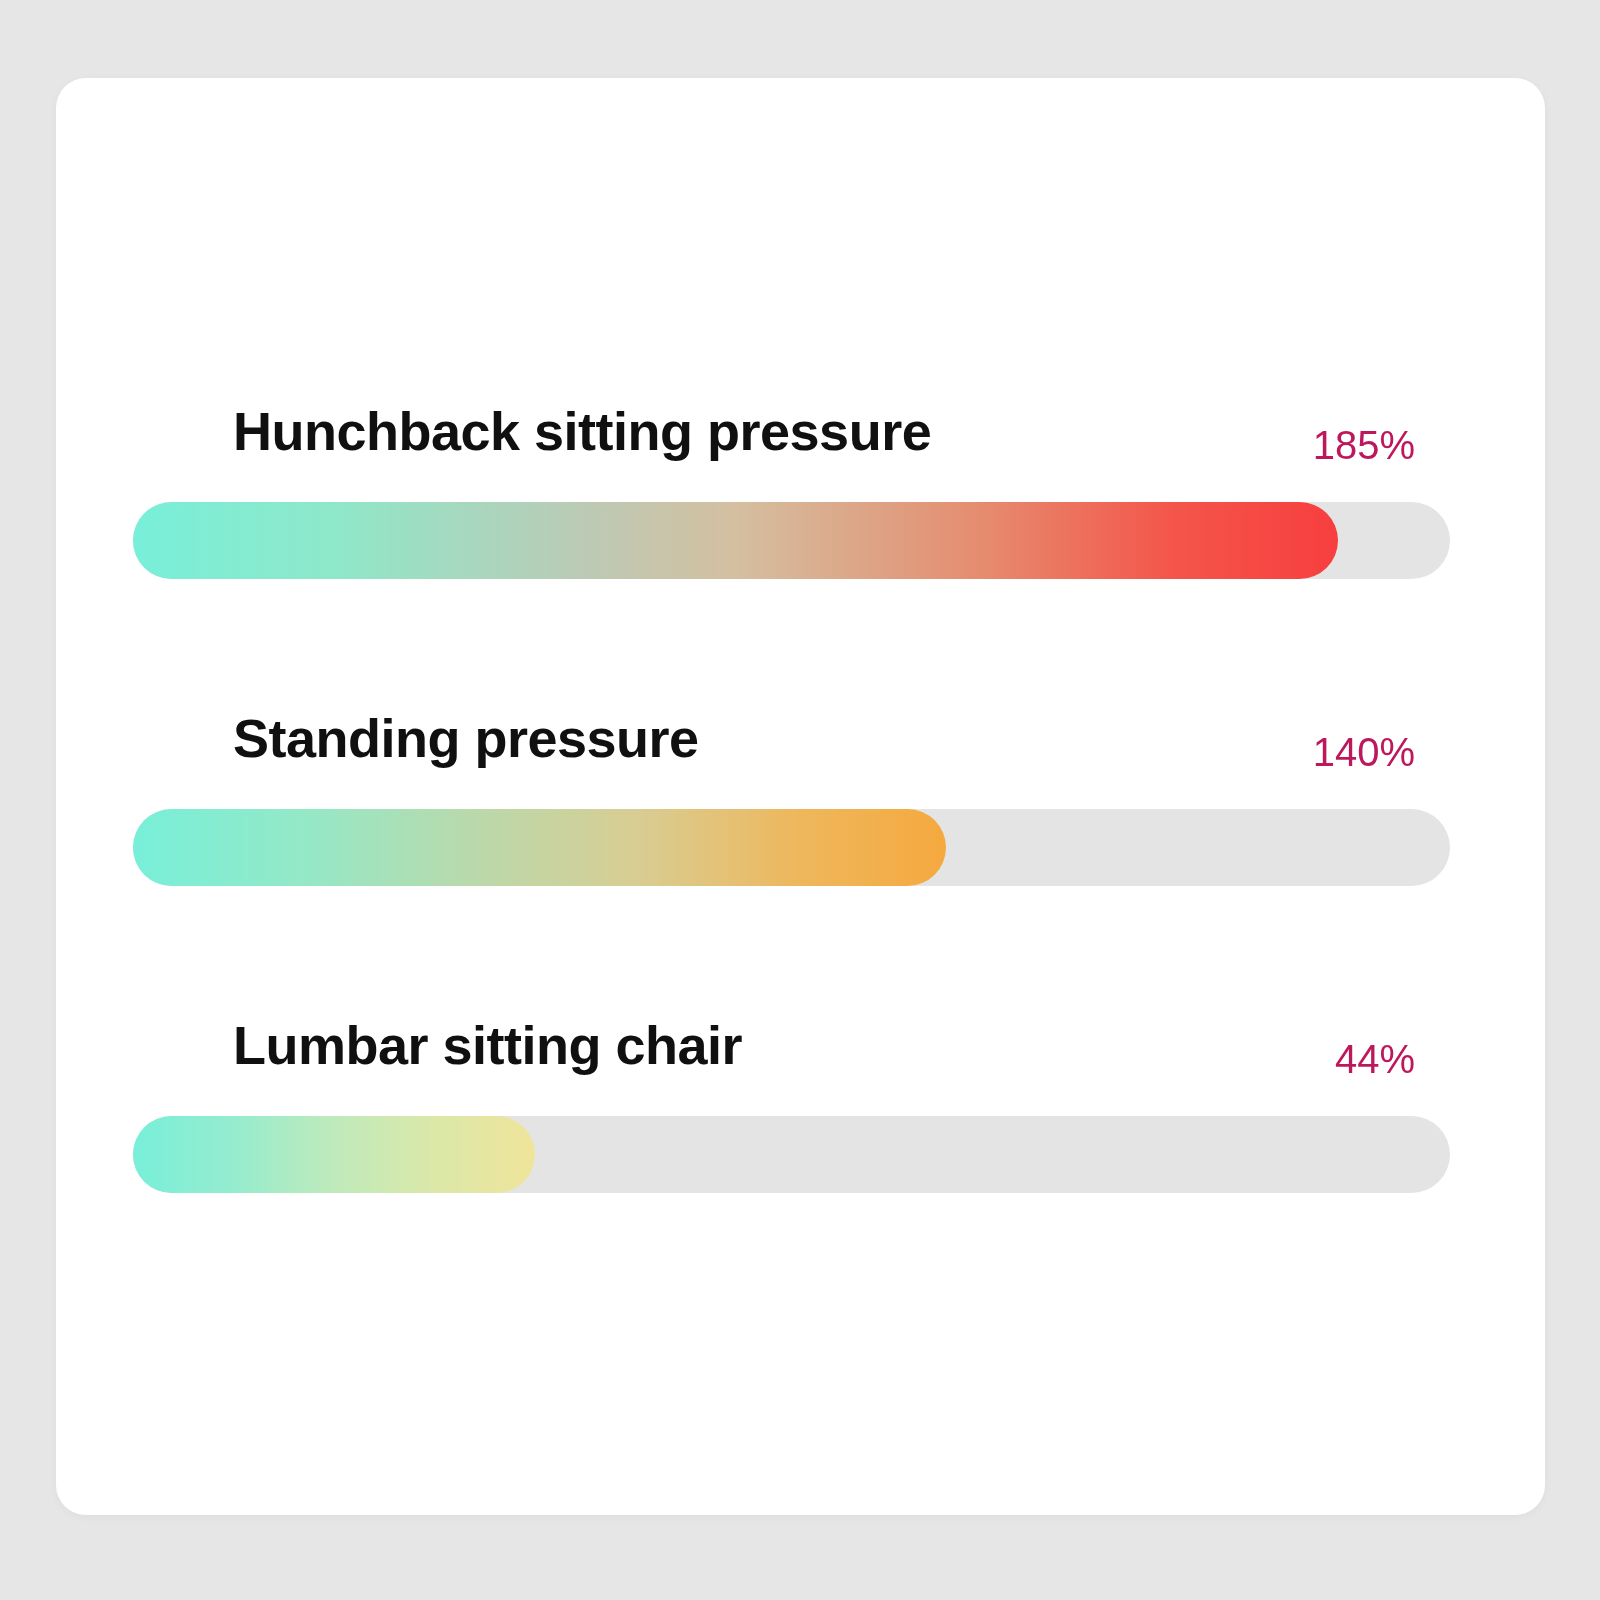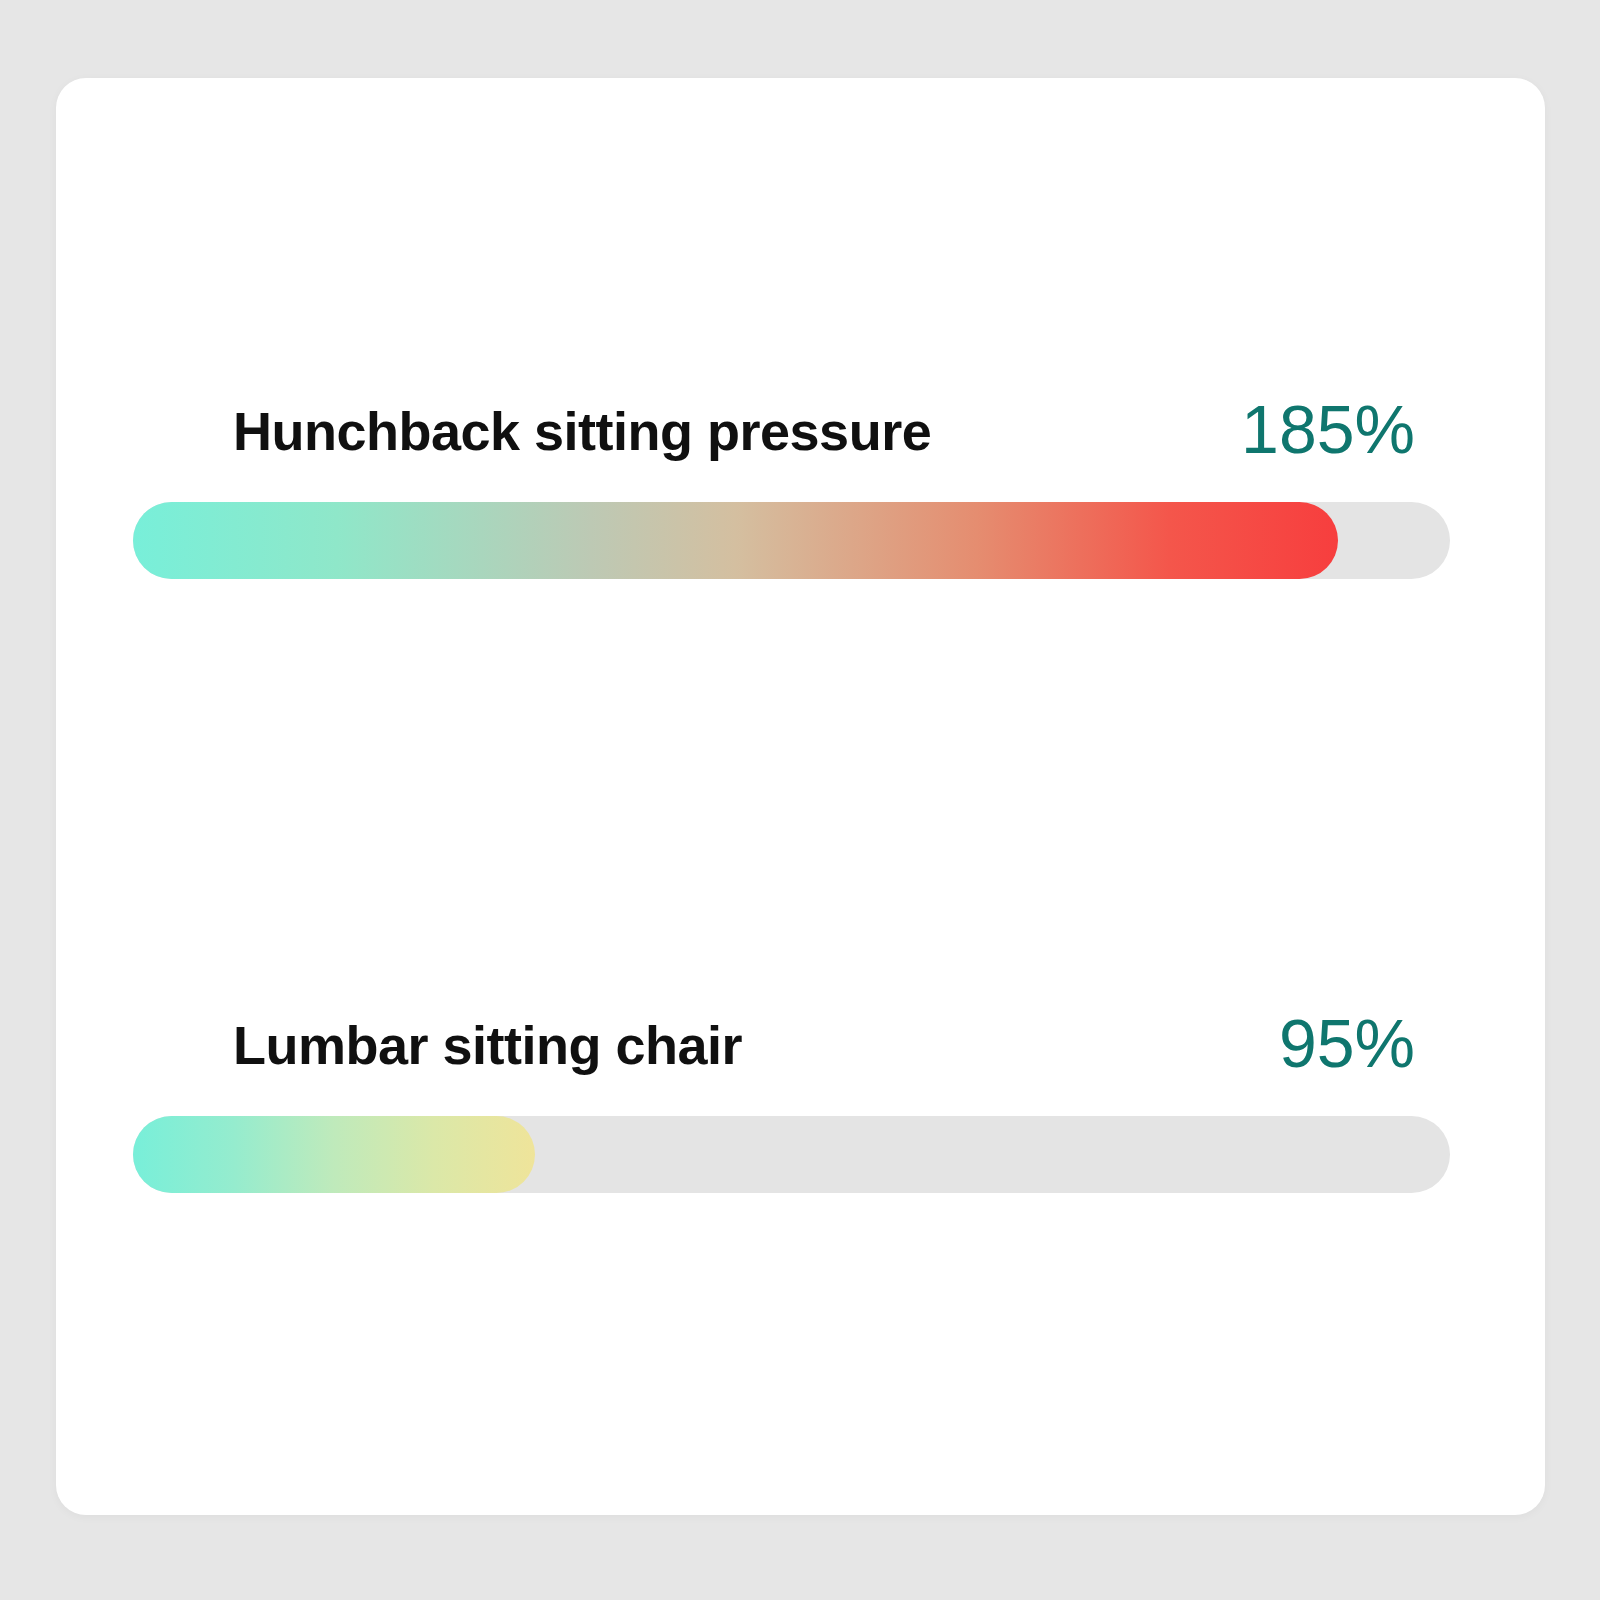--- a/index.html
+++ b/index.html
@@ -71,23 +71,23 @@
     letter-spacing: -0.5px;
     color: #101010;
     white-space: nowrap;
     font-family: "Liberation Sans", sans-serif;
   }
 
   .metric-value {
     position: absolute;
     right: 35px;
     bottom: 0px;
-    font-size: 68px;
+    font-size: 40px;
     font-weight: 400;
-    color: #0f766e;
+    color: #be185d;
     white-space: nowrap;
     letter-spacing: 0px;
     font-family: "Liberation Sans", sans-serif;
   }
 
   
   .bar-track {
     position: relative;
     margin-top: 34px;
     width: 1317px;
@@ -150,25 +150,34 @@
       <div class="metric-row row-0">
         <div class="metric-head">
           <div class="metric-label">Hunchback sitting pressure</div>
           <div class="metric-value">185%</div>
         </div>
         <div class="bar-track">
           <div class="bar-fill fill-0" style="width: 91.5%;"></div>
         </div>
       </div>
 
+      <div class="metric-row row-1">
+        <div class="metric-head">
+          <div class="metric-label">Standing pressure</div>
+          <div class="metric-value">140%</div>
+        </div>
+        <div class="bar-track">
+          <div class="bar-fill fill-1" style="width: 61.7%;"></div>
+        </div>
+      </div>
 
       <div class="metric-row row-2">
         <div class="metric-head">
           <div class="metric-label">Lumbar sitting chair</div>
-          <div class="metric-value">95%</div>
+          <div class="metric-value">44%</div>
         </div>
         <div class="bar-track">
           <div class="bar-fill fill-2" style="width: 30.5%;"></div>
         </div>
       </div>
 
     </div>
   </div>
 </div>
 

